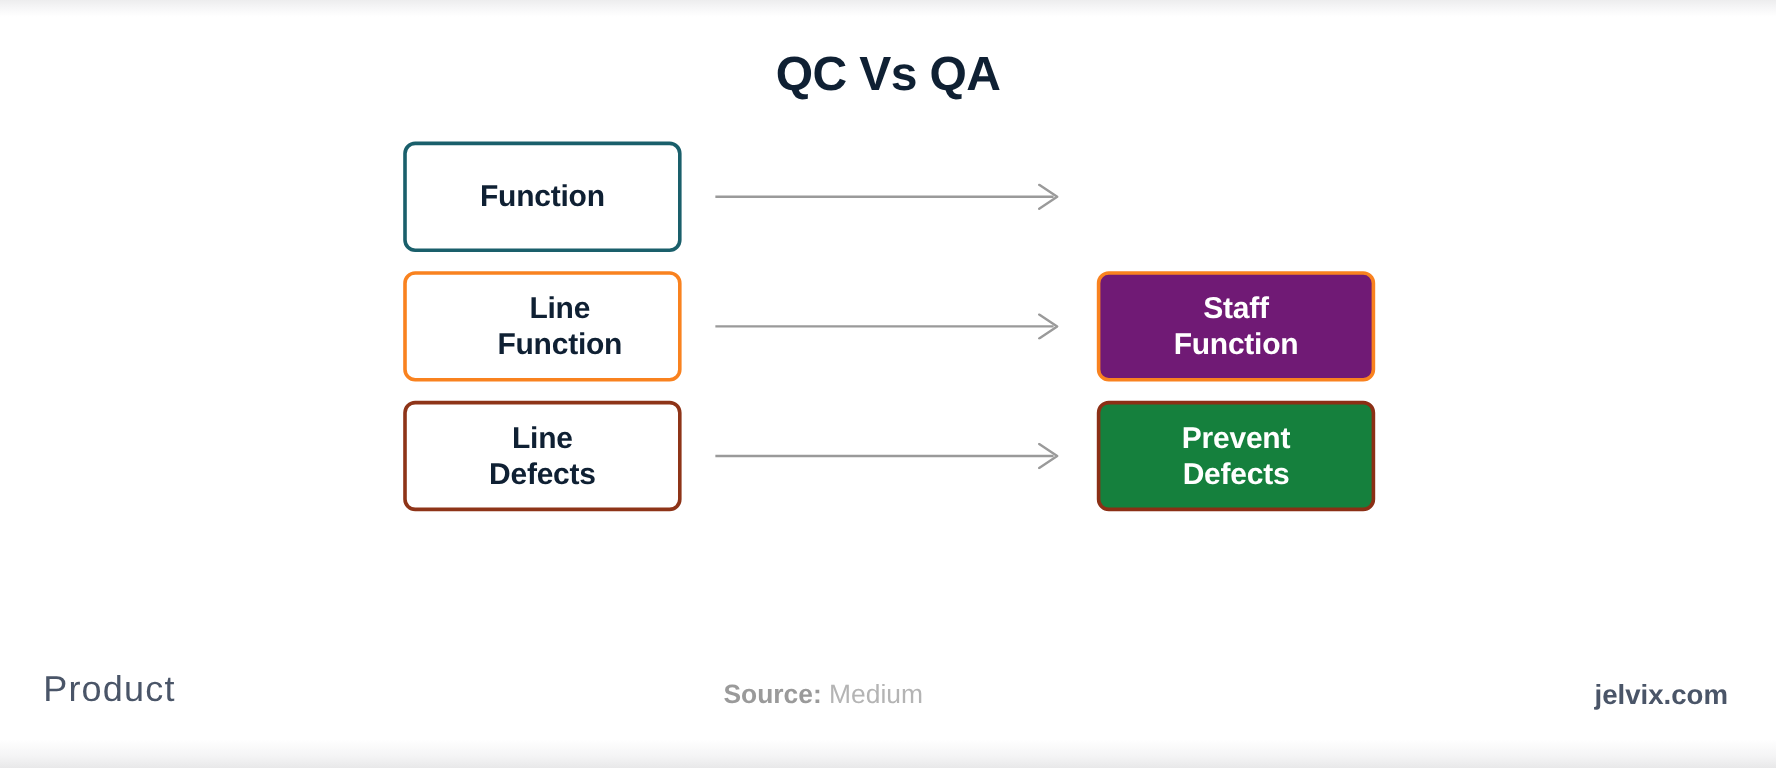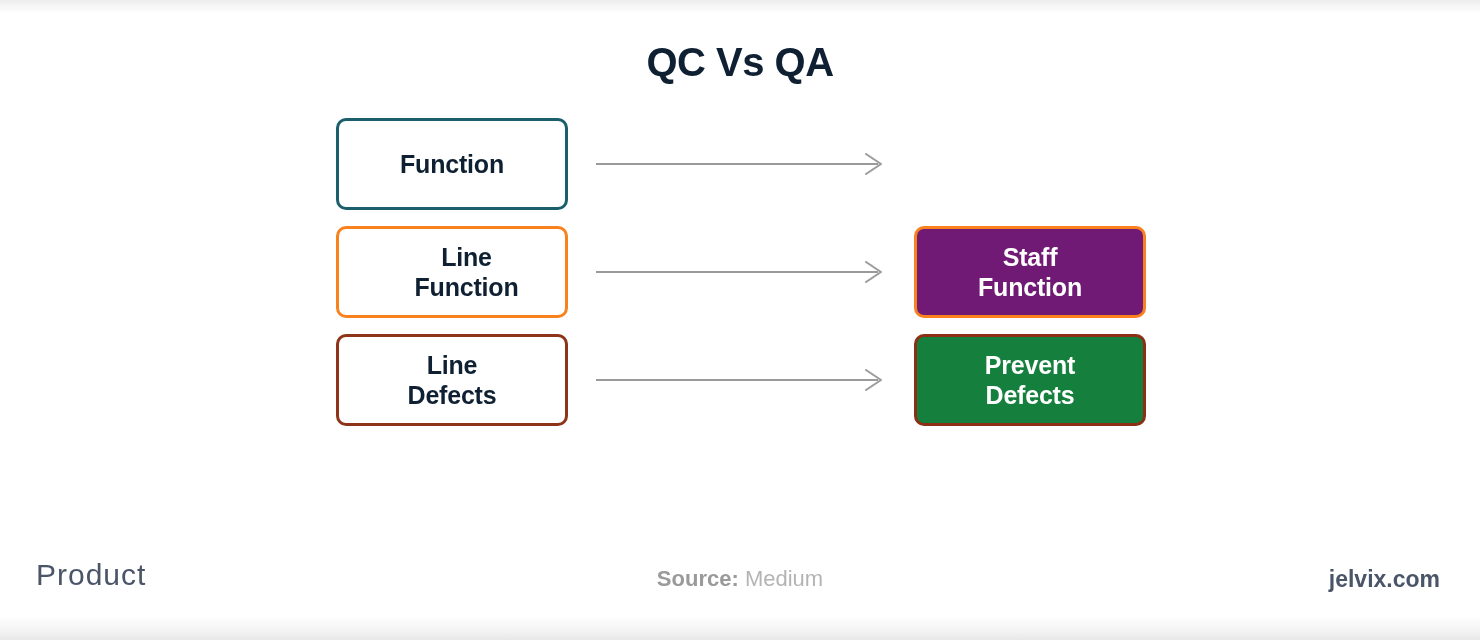--- a/index.html
+++ b/index.html
@@ -95,21 +95,21 @@
     font-size: 30px;
     font-weight: 300;
     letter-spacing: 1px;
     color: #4a5568;
   }
 
   .footer-source {
     position: absolute;
     left: 0;
     top: 566px;
-    width: 1480px;
+    width: 1372px;
     text-align: center;
     font-size: 22px;
     color: #b4b4b4;
   }
   .footer-source .lbl {
     font-weight: bold;
     color: #9a9a9a;
   }
 
   .footer-site {

